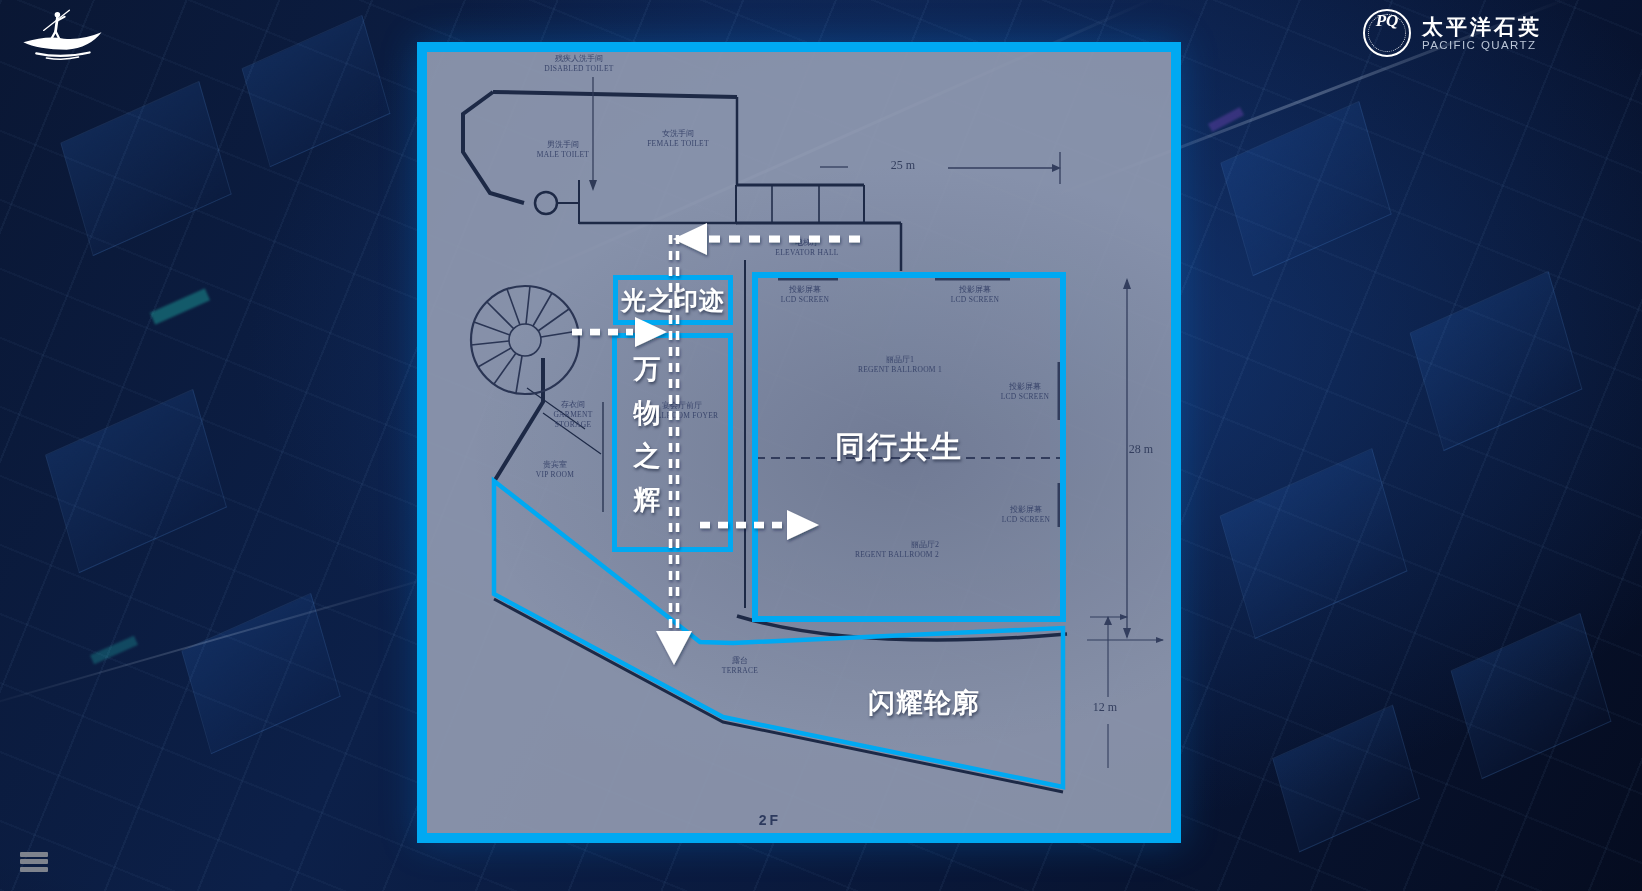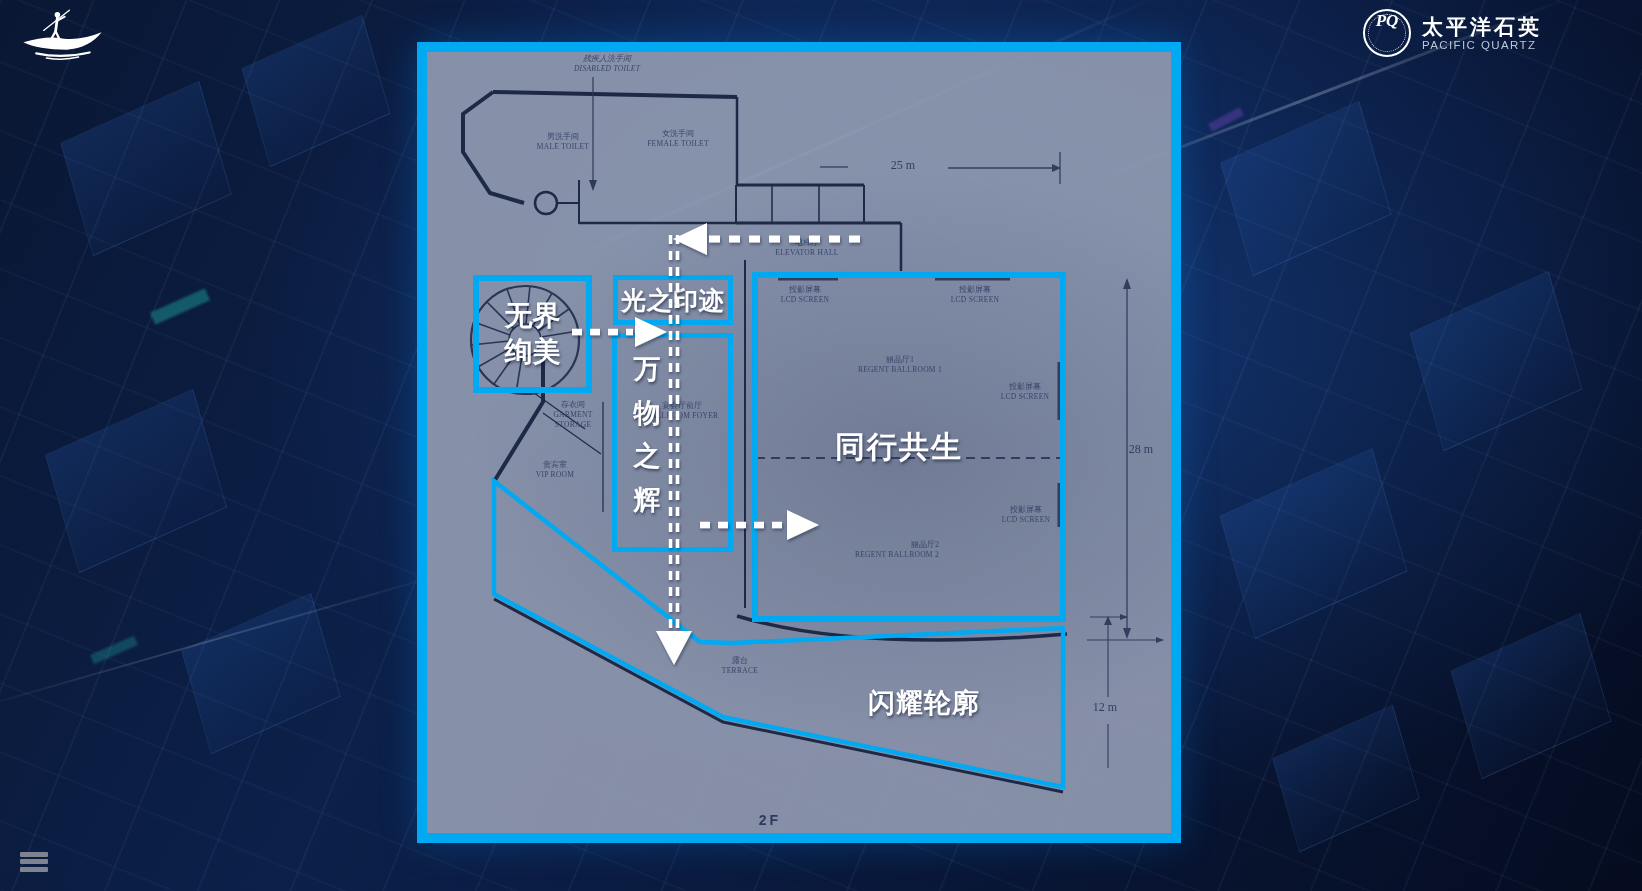--- a/index.html
+++ b/index.html
@@ -171,25 +171,25 @@
         <path d="M663,565 L700,565" stroke-width="1.1"></path>
         <polygon points="693,562 693,568 701,565" stroke="none"></polygon>
         <path d="M681,565 L681,645" stroke-width="1.1"></path>
         <polygon points="677,573 685,573 681,564" stroke="none"></polygon>
         <path d="M660,588 L736,588" stroke-width="1.1"></path>
         <polygon points="729,585 729,591 737,588" stroke="none"></polygon>
         <path d="M681,672 L681,716" stroke-width="1.1"></path>
       </g>
     </svg>
 
-    <div class="plan-label" style="left:180px;top:2px;font-style:italic;">
+    <div class="plan-label" style="left:152px;top:2px;">
       <span class="cn">残疾人洗手间</span>
       <span class="en">DISABLED TOILET</span>
     </div>
-    <div class="plan-label" style="left:136px;top:80px;">
+    <div class="plan-label" style="left:136px;top:88px;">
       <span class="cn">男洗手间</span>
       <span class="en">MALE TOILET</span>
     </div>
     <div class="plan-label" style="left:251px;top:77px;">
       <span class="cn">女洗手间</span>
       <span class="en">FEMALE TOILET</span>
     </div>
     <div class="plan-label" style="left:380px;top:186px;">
       <span class="cn">电梯厅</span>
       <span class="en">ELEVATOR HALL</span>
@@ -233,23 +233,20 @@
     <div class="plan-label" style="left:313px;top:604px;">
       <span class="cn">露台</span>
       <span class="en">TERRACE</span>
     </div>
 
     <div class="dim-label" style="left:476px;top:106px;">25 m</div>
     <div class="dim-label" style="left:714px;top:390px;">28 m</div>
     <div class="dim-label" style="left:678px;top:648px;">12 m</div>
     <div class="floor-label" style="left:343px;top:760px;">2F</div>
 
-    <div class="zone-box zb-wujie">
-      <span class="zone-title">无界绚美</span>
-    </div>
     <div class="zone-box zb-guang">
       <span class="zone-title">光之印迹</span>
     </div>
     <div class="zone-box zb-wanwu">
       <span class="zone-title">万物之辉</span>
     </div>
     <div class="zone-box zb-tongxing">
       <span class="zone-title">同行共生</span>
     </div>
     <span class="zone-title zt-shanyao">闪耀轮廓</span>

